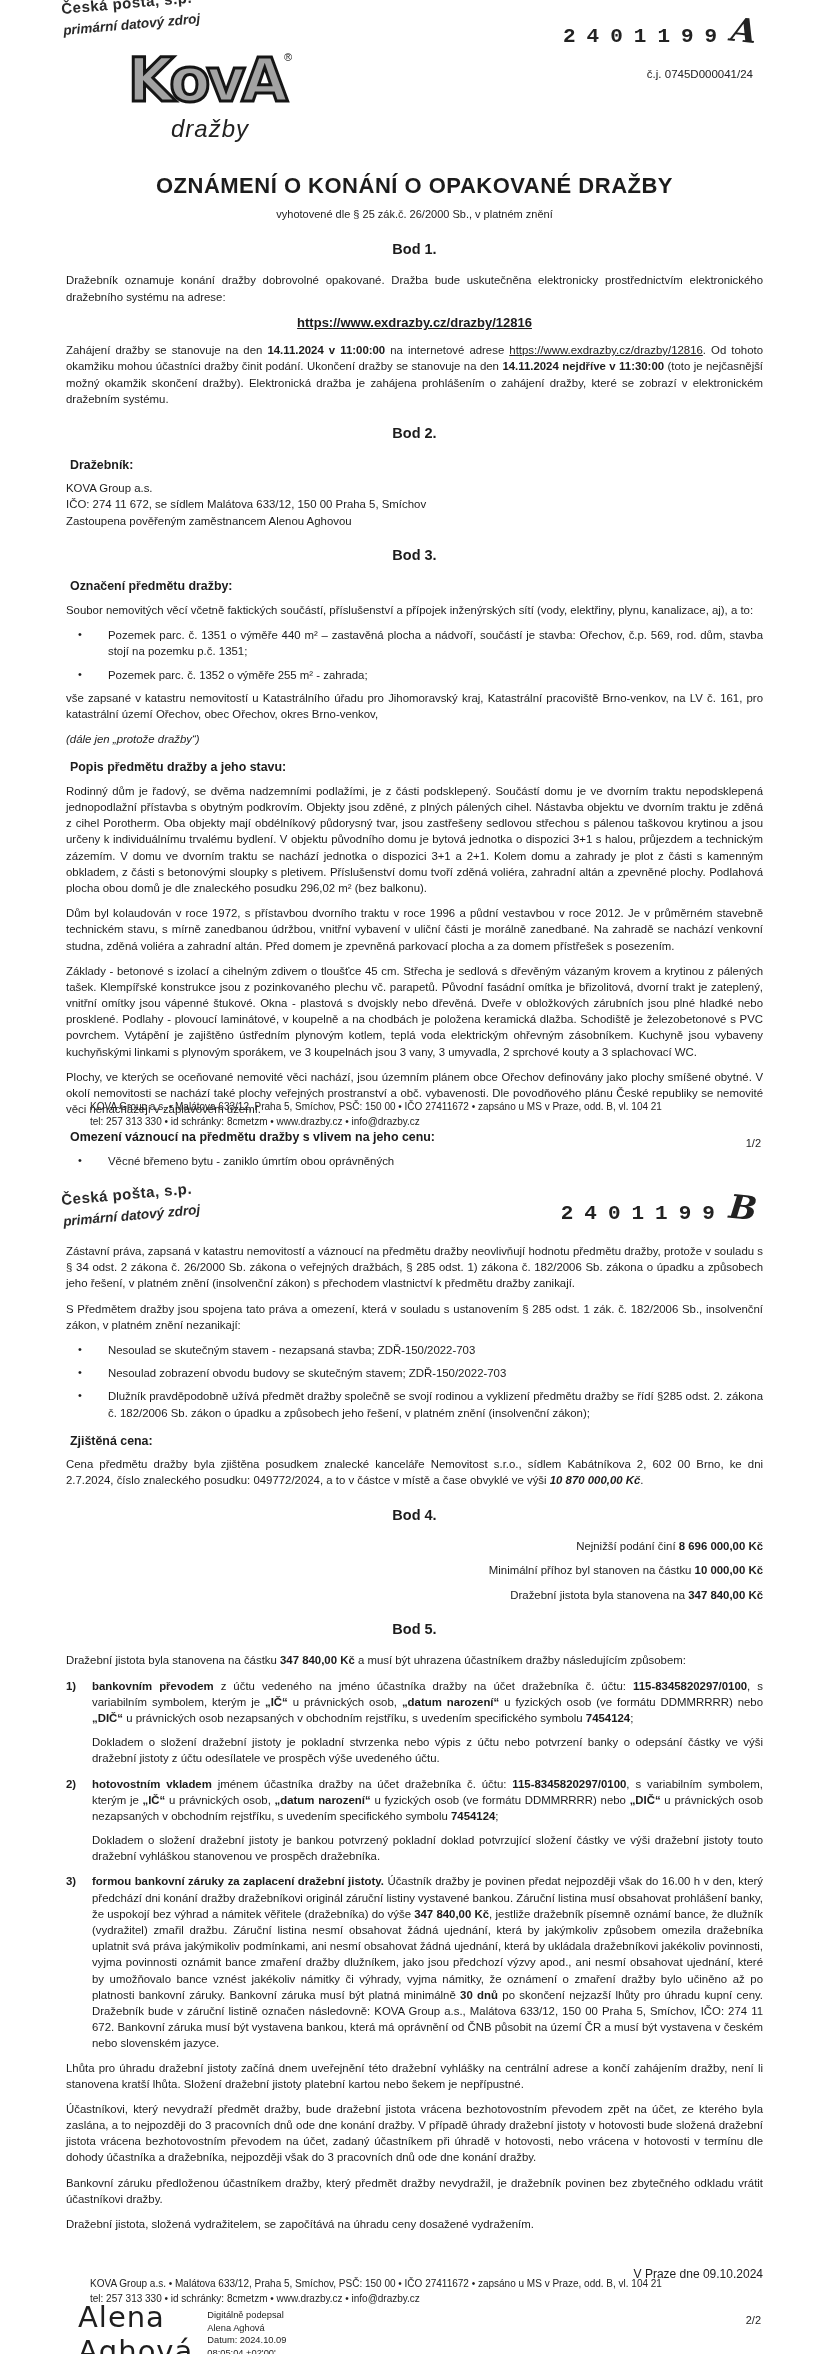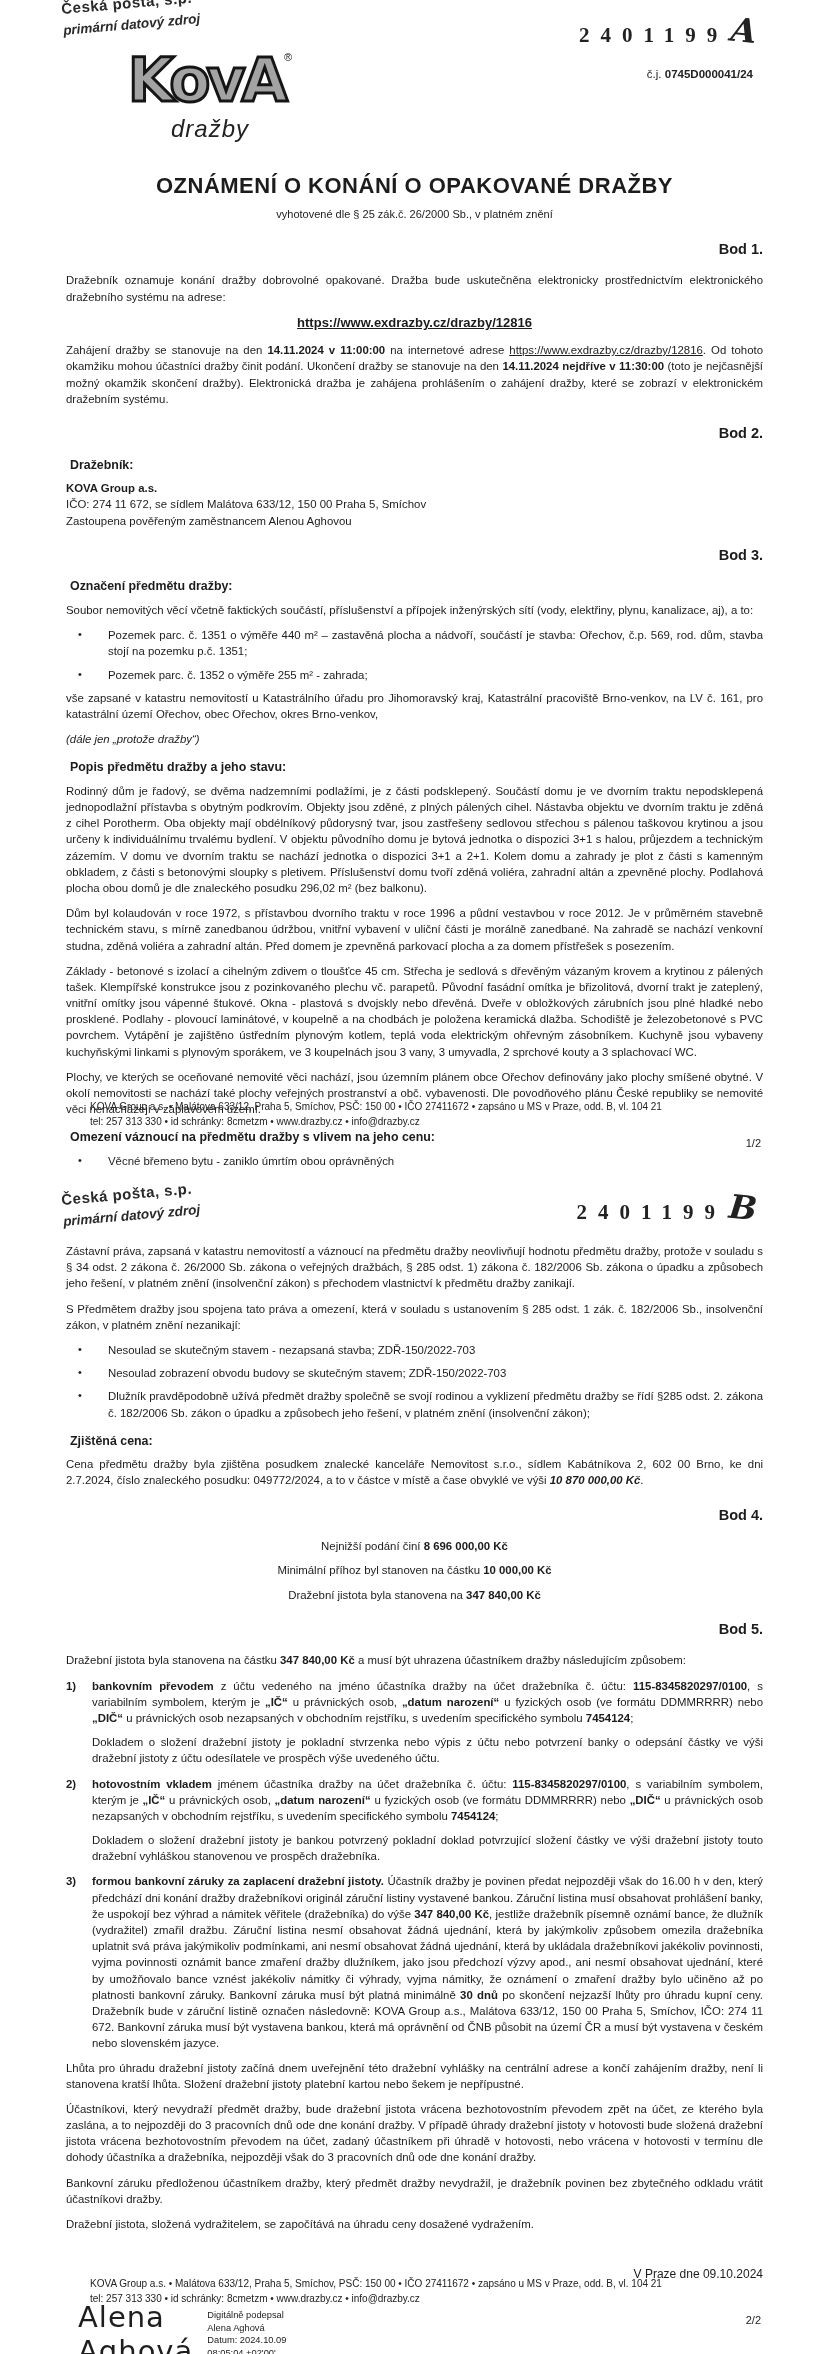--- a/index.html
+++ b/index.html
@@ -3,51 +3,51 @@
 <meta charset="utf-8">
 <style>
   html,body{margin:0;padding:0;background:#e8e8e8;}
   body{width:821px;font-family:"Liberation Sans",sans-serif;color:#1c1c1c;}
   .page{position:relative;width:821px;height:1177px;background:#ffffff;overflow:hidden;}
   .content{padding:0 58px 0 66px;font-size:11.4px;line-height:1.42;}
   p{margin:0 0 9px;text-align:justify;}
   .center{text-align:center;}
   .doc-title{font-size:22px;font-weight:bold;letter-spacing:.5px;margin:12px 0 6px;}
   .doc-subtitle{font-size:11px;margin-bottom:14px;}
-  .bod{font-size:14.5px;font-weight:bold;text-align:right;margin:16px 0 13px;}
+  .bod{font-size:14.5px;font-weight:bold;text-align:center;margin:16px 0 13px;}
   .sec-h{font-weight:bold;font-size:12.4px;margin:12px 4px 6px;text-align:left;}
-  .bold{font-weight:bold;}
+  .bold{font-weight:normal;}
   .italic{font-style:italic;}
   .url-line{font-weight:bold;font-size:13px;text-decoration:underline;margin:4px 0 10px;}
   .li{display:flex;margin:0 0 7px;}
   .li-m{flex:0 0 30px;padding-left:12px;font-size:11px;}
   .li-t{flex:1;text-align:justify;}
   .num-item{display:flex;margin:0 0 8px;}
   .num-m{flex:0 0 26px;font-weight:bold;}
   .num-t{flex:1;text-align:justify;}
   .num-sub{margin:0 0 9px 26px;text-align:justify;}
   
   .hdr{position:relative;height:158px;}
   .hdr2{position:relative;height:66px;}
   .cp-stamp{position:absolute;left:-4px;top:-8px;transform:rotate(-5deg);font-weight:bold;color:#2a2a2a;}
   .cp-stamp .l1{font-size:15px;letter-spacing:.5px;}
   .cp-stamp .l2{font-size:13.5px;font-style:italic;font-weight:bold;margin-top:2px;}
   .serial{position:absolute;right:6px;top:8px;white-space:nowrap;}
-  .serial .digits{font-family:Liberation Serif, serif;font-weight:bold;font-size:21px;letter-spacing:11px;color:#222;text-align:right;}
+  .serial .digits{font-family:Liberation Mono, monospace;font-weight:bold;font-size:21px;letter-spacing:11px;color:#222;text-align:right;}
   .serial .suffix{font-family:"DejaVu Serif",serif;font-weight:bold;font-style:italic;font-size:33px;display:inline-block;transform:rotate(6deg);color:#222;}
   .ref-line{position:absolute;right:10px;top:66px;font-size:11.5px;color:#222;}
   .logo{position:absolute;left:44px;top:50px;width:200px;text-align:center;}
   .logo .word{font-size:60px;font-weight:900;letter-spacing:-4px;line-height:1;color:#a3a3a3;-webkit-text-stroke:3px #151515;font-family:"DejaVu Sans",sans-serif;}
   .logo .reg{font-size:11px;vertical-align:top;-webkit-text-stroke:0;color:#151515;}
   .logo .sub{font-style:italic;font-size:24px;color:#222;margin-top:2px;letter-spacing:1px;}
   
   .footer{position:absolute;left:90px;right:55px;bottom:48px;font-size:10px;line-height:1.5;color:#222;}
   .pagenum{position:absolute;right:60px;bottom:28px;font-size:11px;}
   
-  .b4line{margin:0 0 8px;text-align:center;}
+  .b4line{margin:0 0 8px;text-align:right;}
   
   .date-line{margin:34px 0 18px 12px;text-align:right;font-size:12px;}
   .sig-row{display:flex;align-items:flex-start;margin-left:12px;}
   .sig-name{font-family:"DejaVu Sans",sans-serif;font-size:29px;line-height:1.15;color:#1e1e1e;letter-spacing:1px;}
   .sig-details{font-size:9.3px;line-height:1.35;margin:8px 0 0 14px;color:#222;}
 </style>
 </head>
 <body>
 
 <div class="page">

